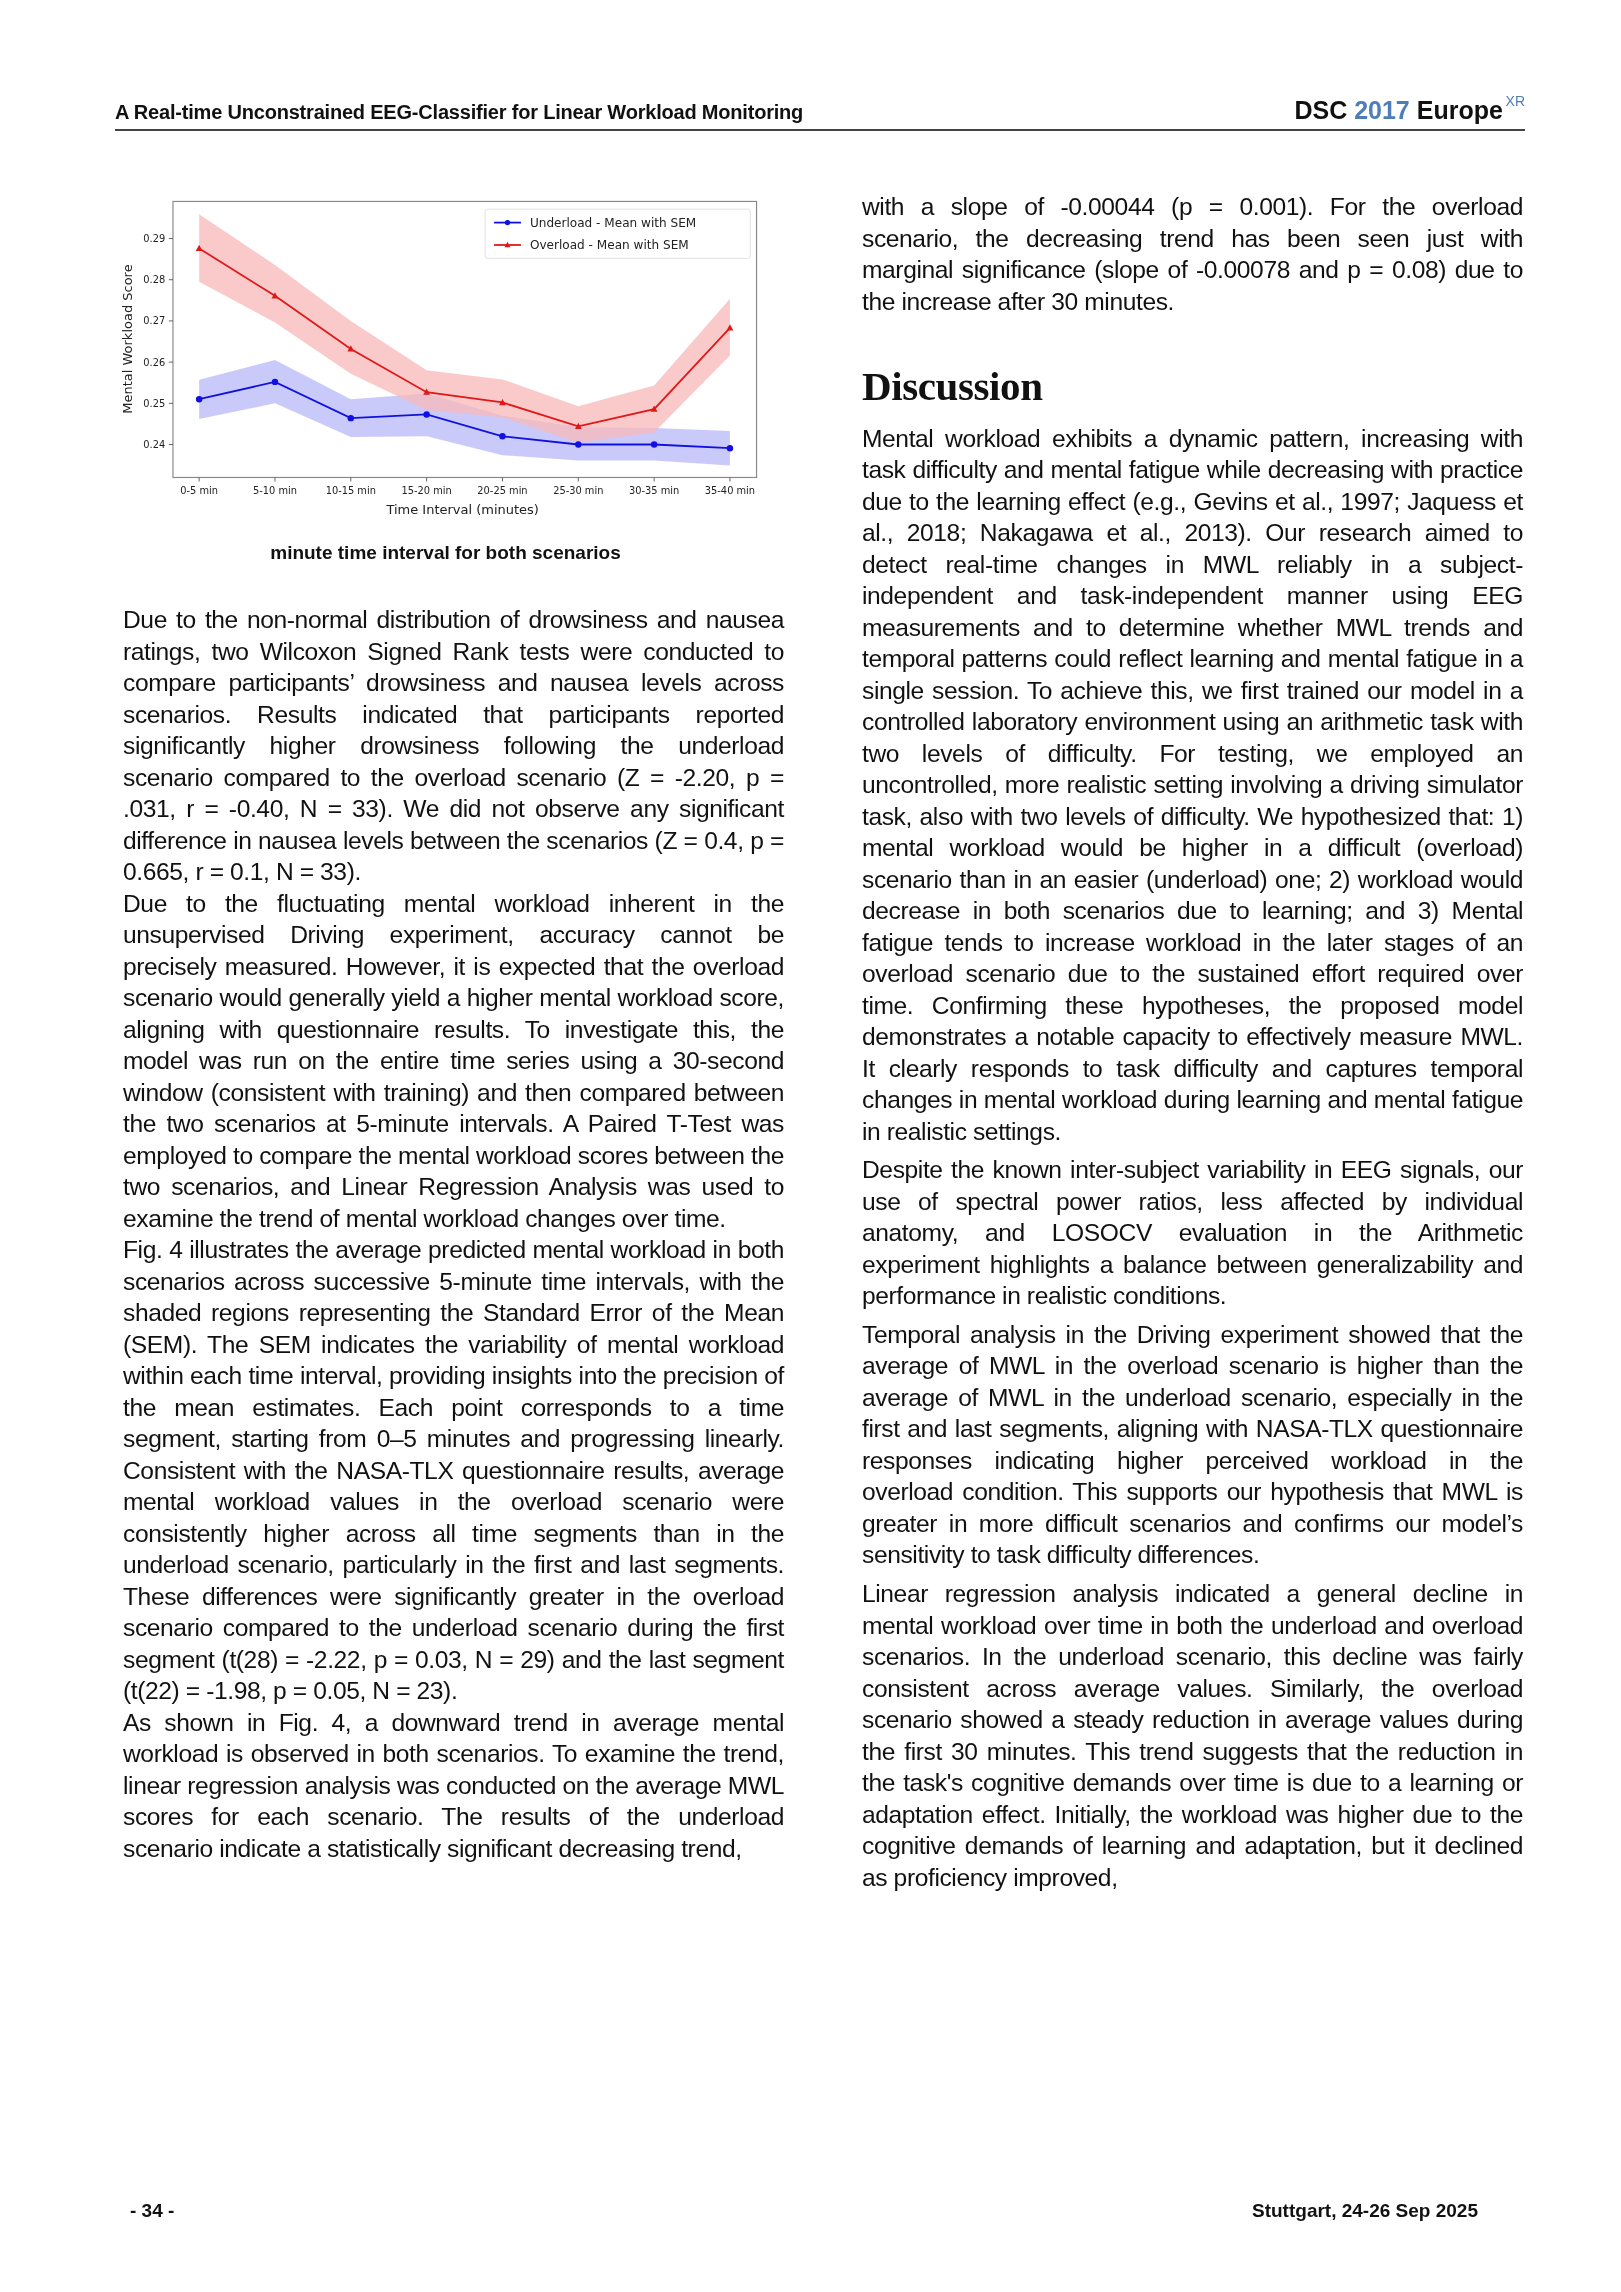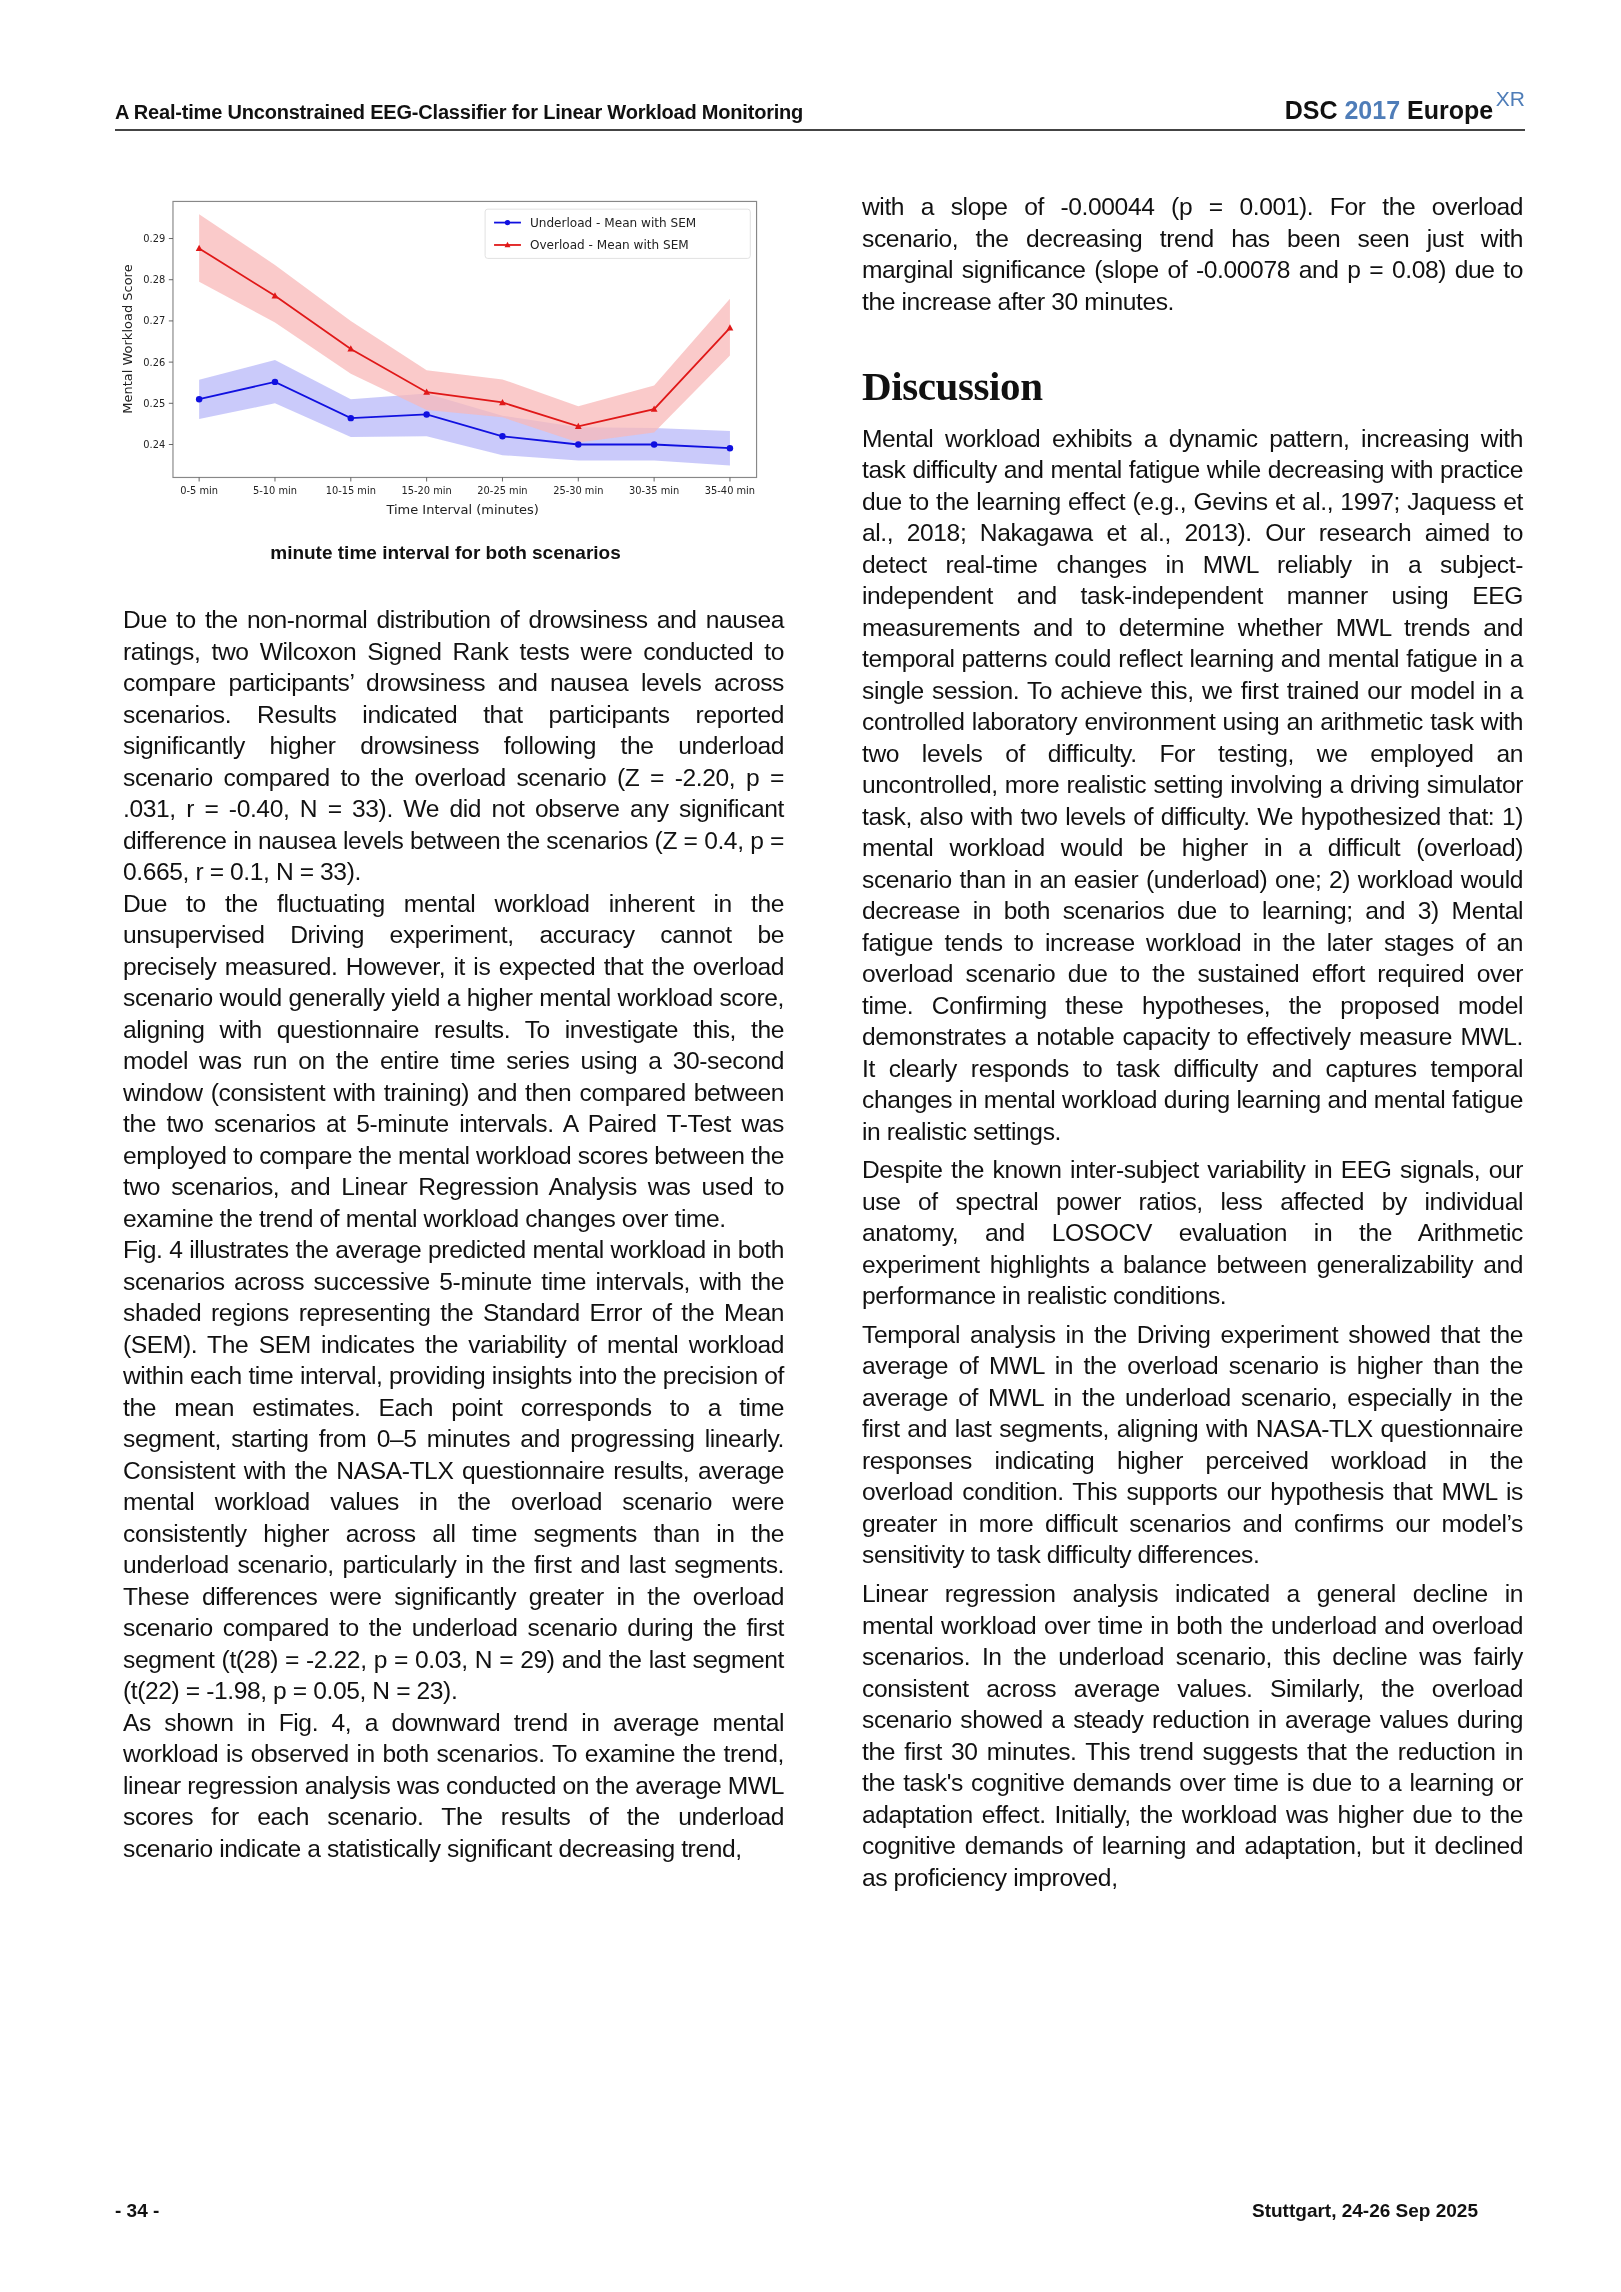--- a/index.html
+++ b/index.html
@@ -4,34 +4,34 @@
 <style>
   html, body { margin: 0; padding: 0; background: #ffffff; }
   body { width: 1621px; height: 2293px; position: relative; overflow: hidden;
          font-family: "Liberation Sans", sans-serif; color: #111; }
   .header { position: absolute; left: 115px; top: 90px; width: 1410px; height: 39px;
             border-bottom: 2.7px solid #444; }
   .header-title { position: absolute; left: 0; bottom: 5.4px; font-size: 20px; font-weight: bold;
                   letter-spacing: -0.2px; }
   .header-brand { position: absolute; right: 0; bottom: 4.5px; font-size: 25px; font-weight: bold; }
   .header-brand .year { color: #4f7db8; }
-  .header-brand sup { font-size: 21px; font-weight: normal; color: #4f7db8; vertical-align: 12.5px; margin-left: 2.7px; }
+  .header-brand sup { font-size: 14px; font-weight: normal; color: #4f7db8; vertical-align: 12.5px; margin-left: 2.7px; }
 
   .col { position: absolute; top: 0; width: 661px; }
   .col-left { left: 123px; }
   .col-right { left: 862px; }
 
   p.body { margin: 0; font-size: 24.6px; line-height: 31.5px; text-align: justify;
            letter-spacing: -0.4px; }
   .figure { position: absolute; left: 116px; top: 193px; width: 654px; height: 336px; }
   .caption { position: absolute; left: 115px; top: 541px; width: 661px; text-align: center;
              font-size: 19px; font-weight: bold; line-height: 23px; }
   .heading { margin: 0; font-size: 41px; font-weight: bold; letter-spacing: -0.4px; font-family: Liberation Serif, serif; }
 
-  .footer-left { position: absolute; left: 115px; top: 2200px; font-size: 19px; font-weight: bold; }
+  .footer-left { position: absolute; left: 130px; top: 2200px; font-size: 19px; font-weight: bold; }
   .footer-right { position: absolute; right: 143px; top: 2200px; font-size: 19px; font-weight: bold; }
 
   svg text { font-family: "DejaVu Sans", sans-serif; }
 </style>
 </head>
 <body>
 
 <div class="header">
   <span class="header-title">A Real-time Unconstrained EEG-Classifier for Linear Workload Monitoring</span>
   <span class="header-brand"><span>DSC </span><span class="year">2017</span><span> Europe</span><sup>XR</sup></span>

